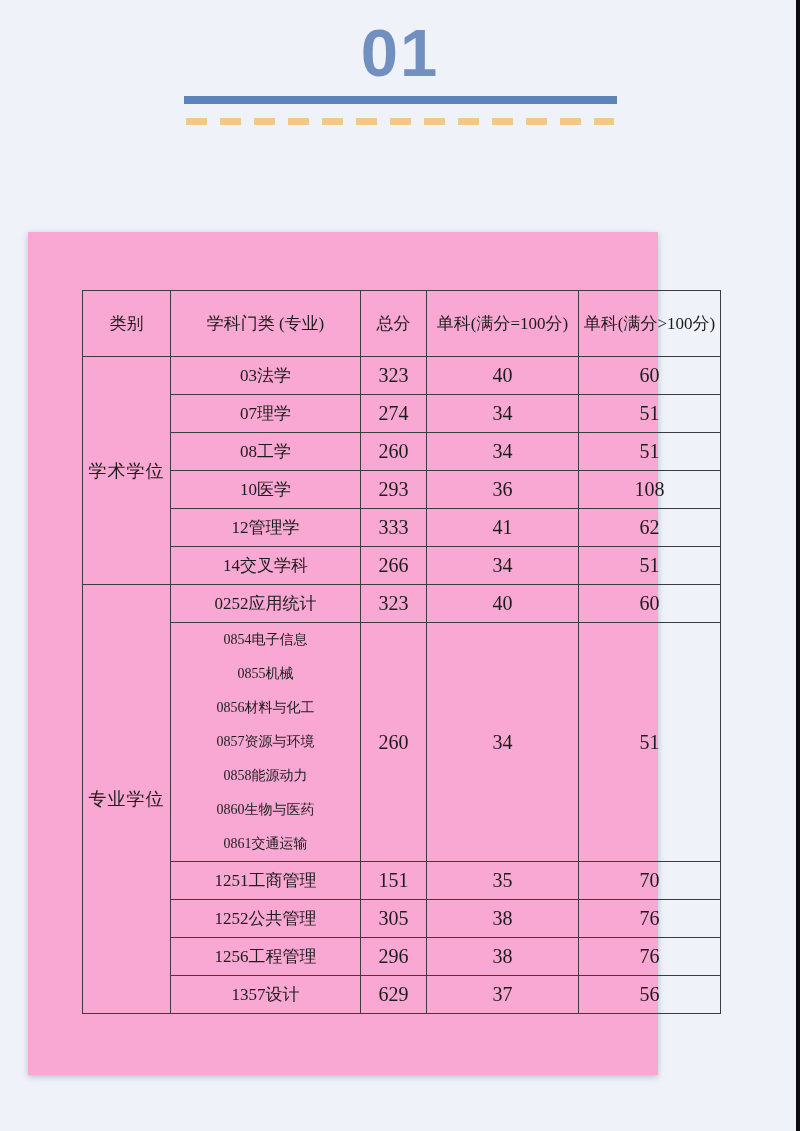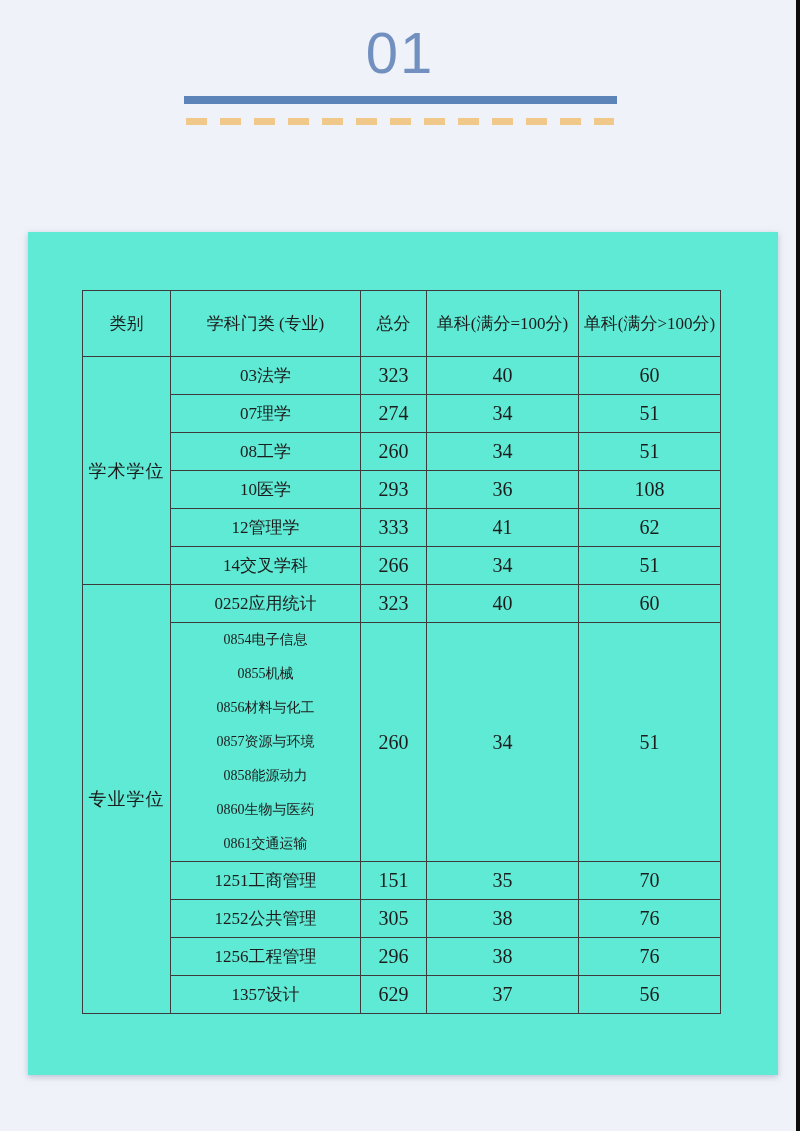--- a/index.html
+++ b/index.html
@@ -25,22 +25,22 @@
     height: 100%;
     background: #0d0d0d;
     z-index: 5;
   }
   .hero {
     padding-top: 18px;
     text-align: center;
   }
   .section-number {
     font-family: "Liberation Sans", "DejaVu Sans", sans-serif;
-    font-size: 58px;
-    font-weight: 400;
+    font-size: 67px;
+    font-weight: 700;
     line-height: 70px;
     color: #7190bf;
     letter-spacing: 2px;
   }
   .solid-rule {
     width: 433px;
     height: 8px;
     background: #5d84b8;
     margin: 8px auto 0 auto;
   }
@@ -58,23 +58,23 @@
     height: 7px;
     margin: 14px auto 0 auto;
     background: repeating-linear-gradient(90deg,
       #f0c88a 0px, #f0c88a 21px,
       transparent 21px, transparent 34px);
   }
   .card {
     position: absolute;
     left: 28px;
     top: 232px;
-    width: 750px;
+    width: 630px;
     height: 843px;
-    background: #5eead4;
+    background: #f9a8d4;
     box-shadow: 0 2px 6px rgba(140,150,180,0.55);
   }
   table.scores {
     border-collapse: collapse;
     table-layout: fixed;
     margin: 58px 0 0 54px;
     width: 638px;
     color: #1c1c1c;
   }
   table.scores th,

